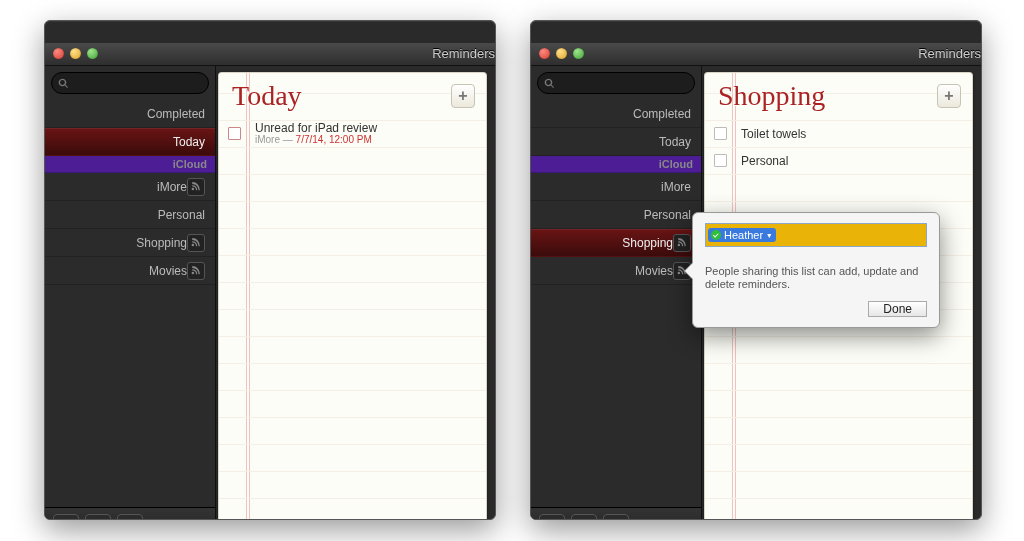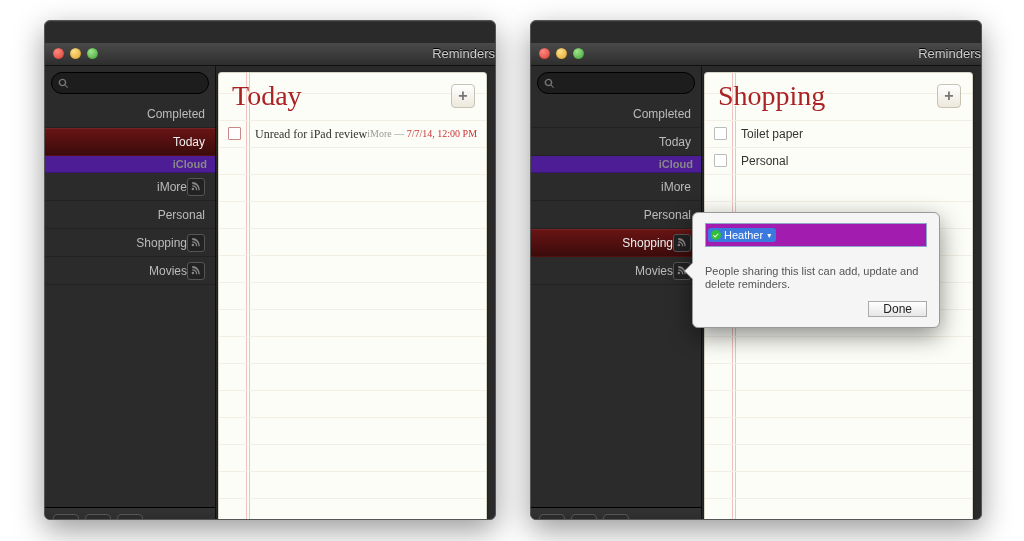--- a/index.html
+++ b/index.html
@@ -70,39 +70,39 @@
   .paperhead{
     position:absolute;top:0;left:0;right:0;height:48px;
     display:flex;align-items:center;justify-content:space-between;padding:0 12px 0 14px;
   }
   .papertitle{font-size:28px;font-weight:normal;color:#a22;font-family:"Helvetica Neue";text-shadow:0 1px 0 #fff;}
   .addbtn{width:22px;height:22px;border:1px solid #c7c3b5;border-radius:4px;background:linear-gradient(#fff,#ece8dc);
     display:flex;align-items:center;justify-content:center;color:#777;font-size:16px;font-weight:bold;}
   .paperbody{position:absolute;top:48px;left:0;right:0;bottom:0;}
   .remrow{height:27px;display:flex;align-items:center;padding-left:10px;}
   .chk{width:11px;height:11px;border:1px solid #c88;background:#fff;border-radius:1px;flex-shrink:0;margin-right:14px;}
-  .remcol{display:flex;flex-direction:row;line-height:12px;font-family:Liberation Serif, serif;}
+  .remcol{display:flex;flex-direction:column;line-height:12px;}
   .remtitle{font-size:12px;color:#333;}
   .remsub{font-size:10px;}
   .remsub .src{color:#999;}
   .remsub .due{color:#c33;}
   
   .popover{
     position:absolute;width:222px;background:#f5f5f5;border:1px solid #999;border-radius:6px;
     box-shadow:0 8px 24px rgba(0,0,0,.45);
     padding:10px 12px 10px 12px;font-size:12px;color:#222;z-index:10;
   }
   .pop-arrow{
     position:absolute;left:-8px;top:50px;width:0;height:0;
     border-top:8px solid transparent;border-bottom:8px solid transparent;border-right:8px solid #f5f5f5;
     filter:drop-shadow(-1px 0 0 #999);
   }
   .popover .ptitle{font-weight:bold;margin-bottom:6px;}
   .shareinput{
-    border:1px solid #8aa6c9;border-radius:0;background:#a21caf;height:20px;
+    border:1px solid #8aa6c9;border-radius:0;background:#eab308;height:20px;
     display:flex;align-items:center;padding:1px 2px;margin-bottom:8px;
   }
   .token{
     background:#3a7adf;color:#fff;font-size:11px;border-radius:3px;padding:1px 5px 1px 3px;
     display:flex;align-items:center;gap:3px;
   }
   .token .check{width:10px;height:10px;border-radius:50%;background:#2fbf3a;display:flex;align-items:center;justify-content:center;}
   .token .check::after{content:"";width:4px;height:2px;border-left:1.5px solid #fff;border-bottom:1.5px solid #fff;transform:rotate(-45deg) translateY(-1px);}
   .token .drop{font-size:8px;margin-left:1px;}
   .popover .hint{color:#555;font-size:11px;line-height:13px;margin-top:18px;}
@@ -285,21 +285,21 @@
     </div>
     <div class="main">
       <div class="paper">
         <div class="paperhead">
           <span class="papertitle">Shopping</span>
           <div class="addbtn">+</div>
         </div>
         <div class="paperbody">
           <div class="remrow">
             <div class="chk" style="border-color:#bbb"></div>
-            <span class="remtitle">Toilet paper</span>
+            <span class="remtitle">Toilet towels</span>
           </div>
           <div class="remrow">
             <div class="chk" style="border-color:#bbb"></div>
             <span class="remtitle">Personal</span>
           </div>
         </div>
       </div>
 
       <div class="popover" style="left:-10px;top:146px;">
         <div class="pop-arrow"></div>

